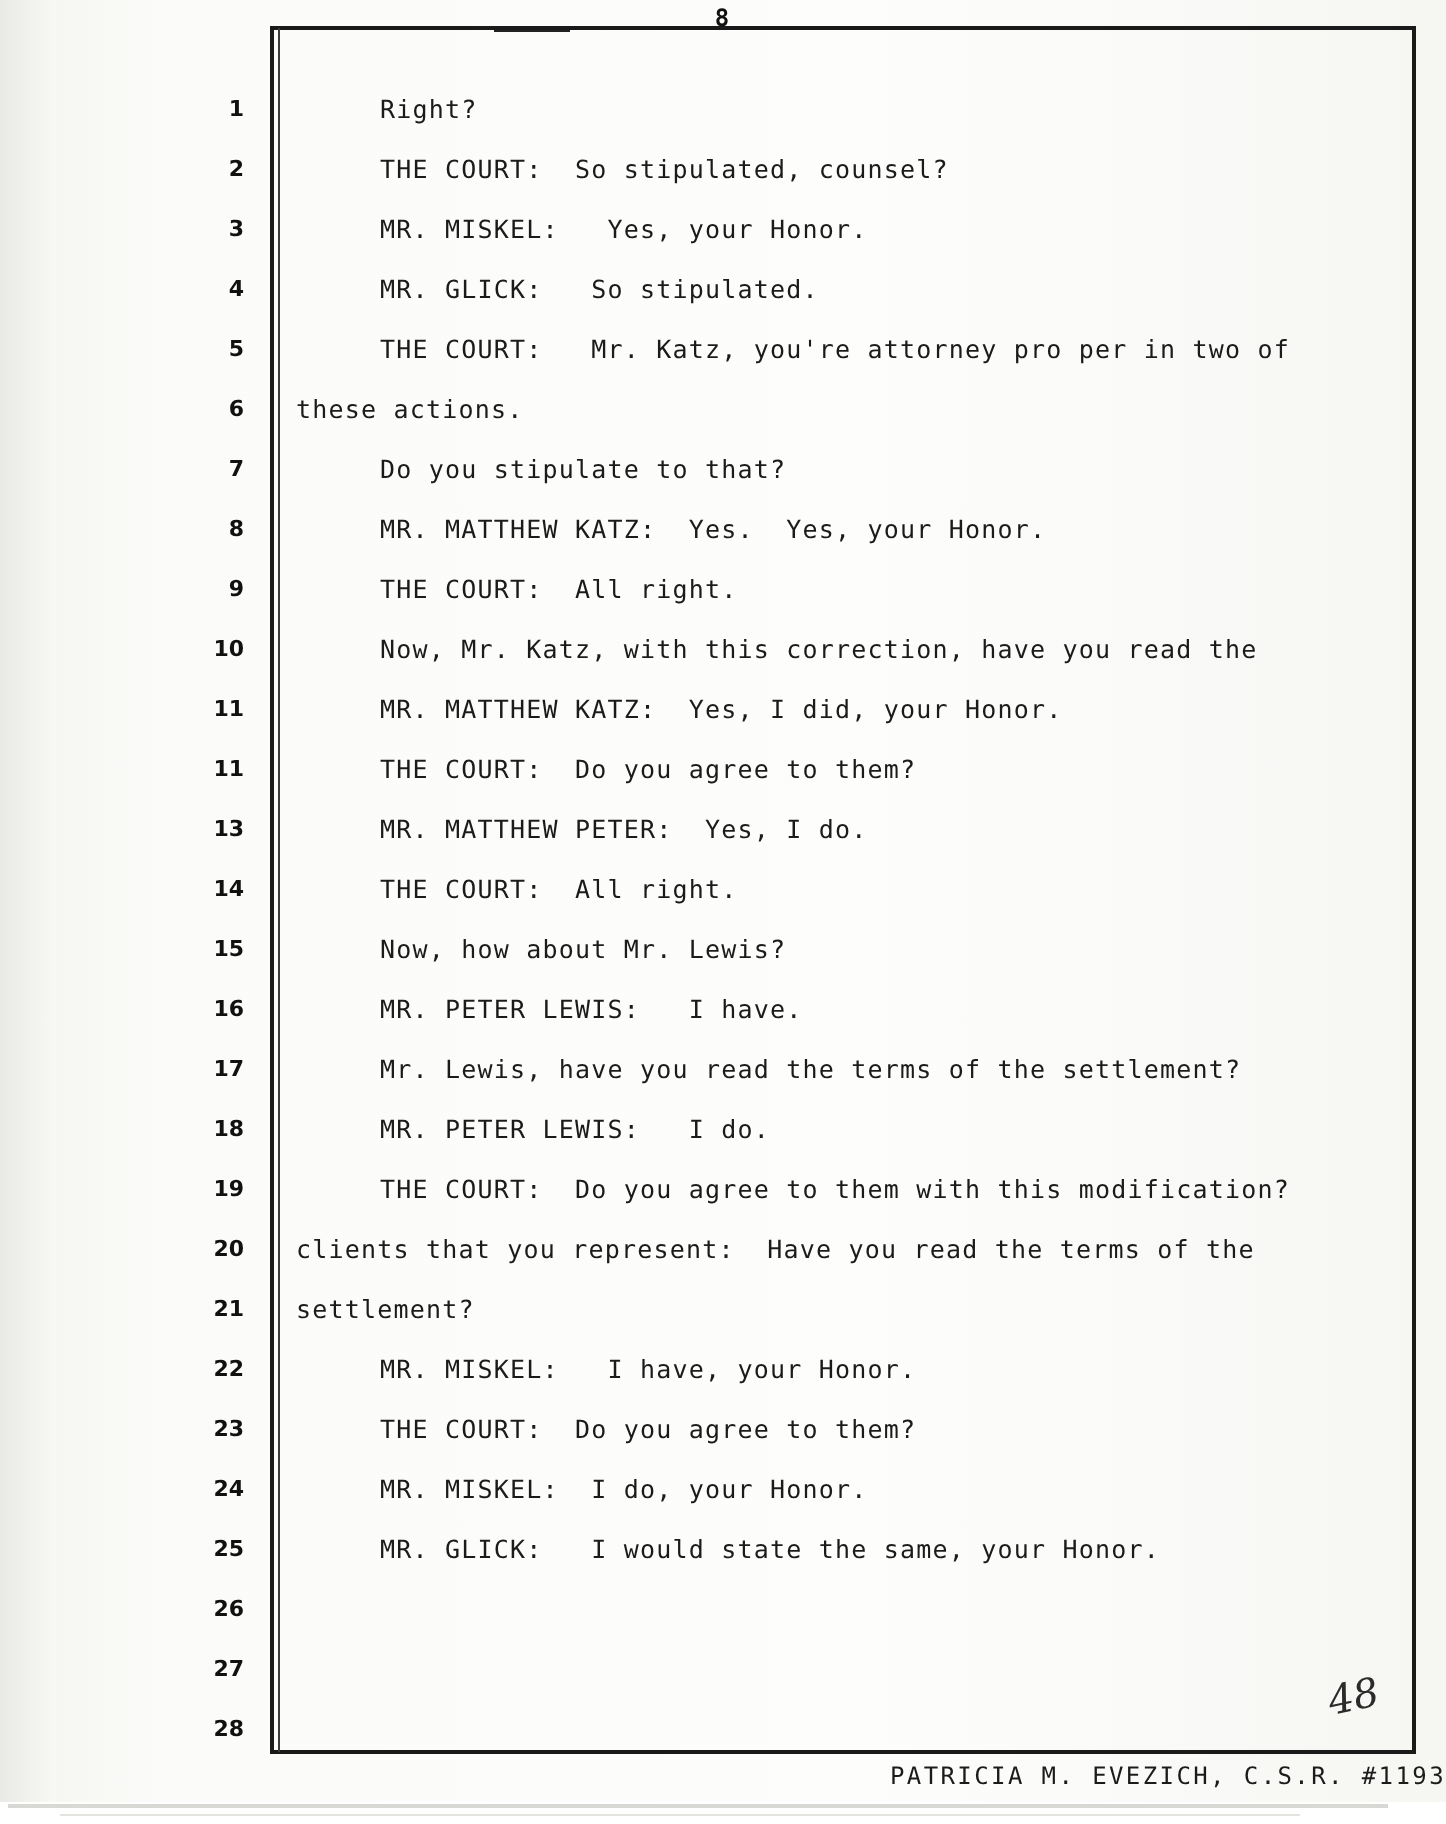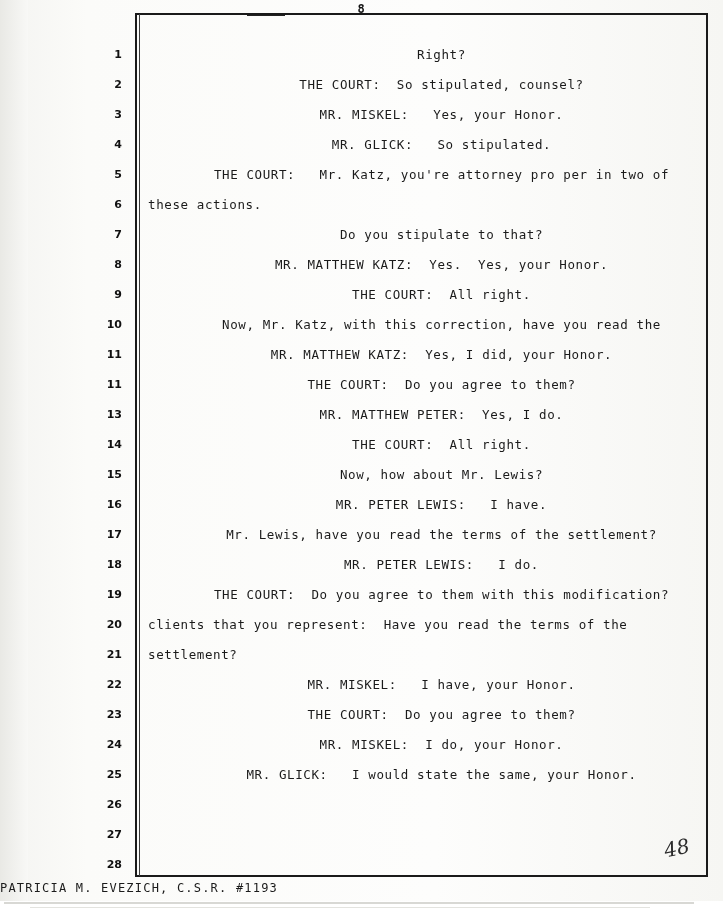--- a/index.html
+++ b/index.html
@@ -122,33 +122,32 @@
     height: 30px;
     line-height: 30px;
     font-family: "DejaVu Sans Mono", monospace;
     font-size: 12.5px;
     color: #1b1b1b;
     white-space: pre;
     letter-spacing: 0.6px;
   }
   .t-line.indent {
     padding-left: 42px;
-    text-align: center;
   }
   .t-line.faded {
     color: #6f6f6f;
   }
 
   
   .footer {
     position: absolute;
     left: 0;
     top: 881px;
     width: 723px;
-    text-align: left;
+    text-align: right;
     font-family: "DejaVu Sans Mono", monospace;
     font-size: 12px;
     letter-spacing: 1.2px;
     color: #1b1b1b;
   }
 
   
   .hand-mark {
     position: absolute;
     left: 664px;

